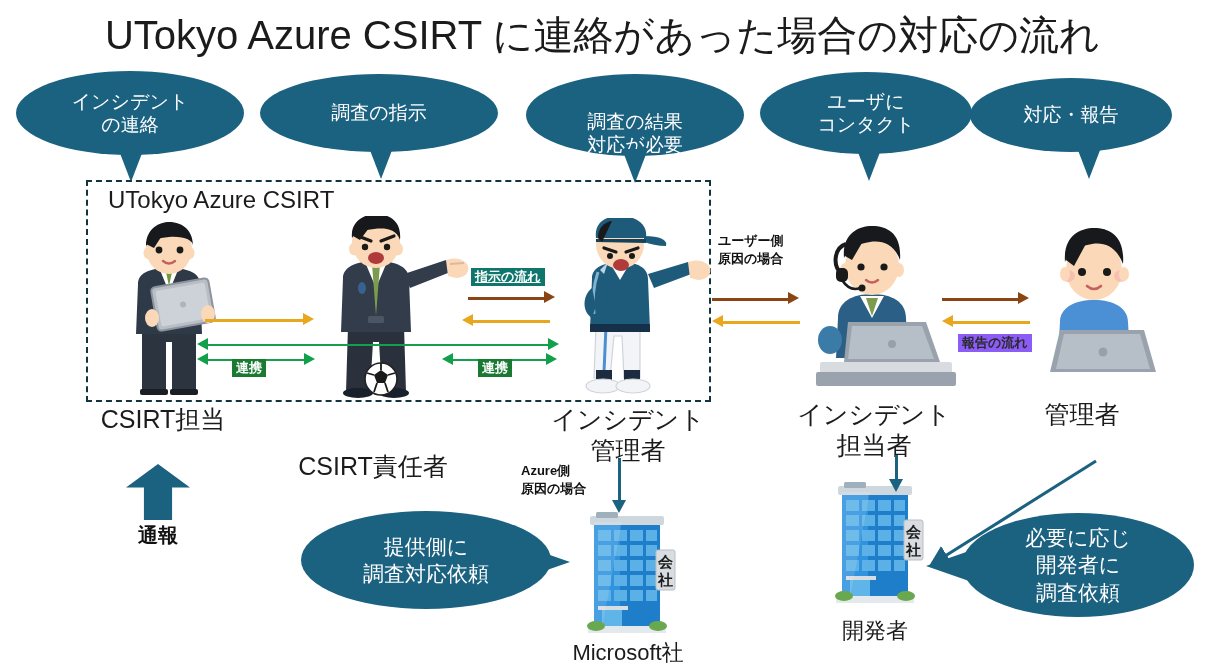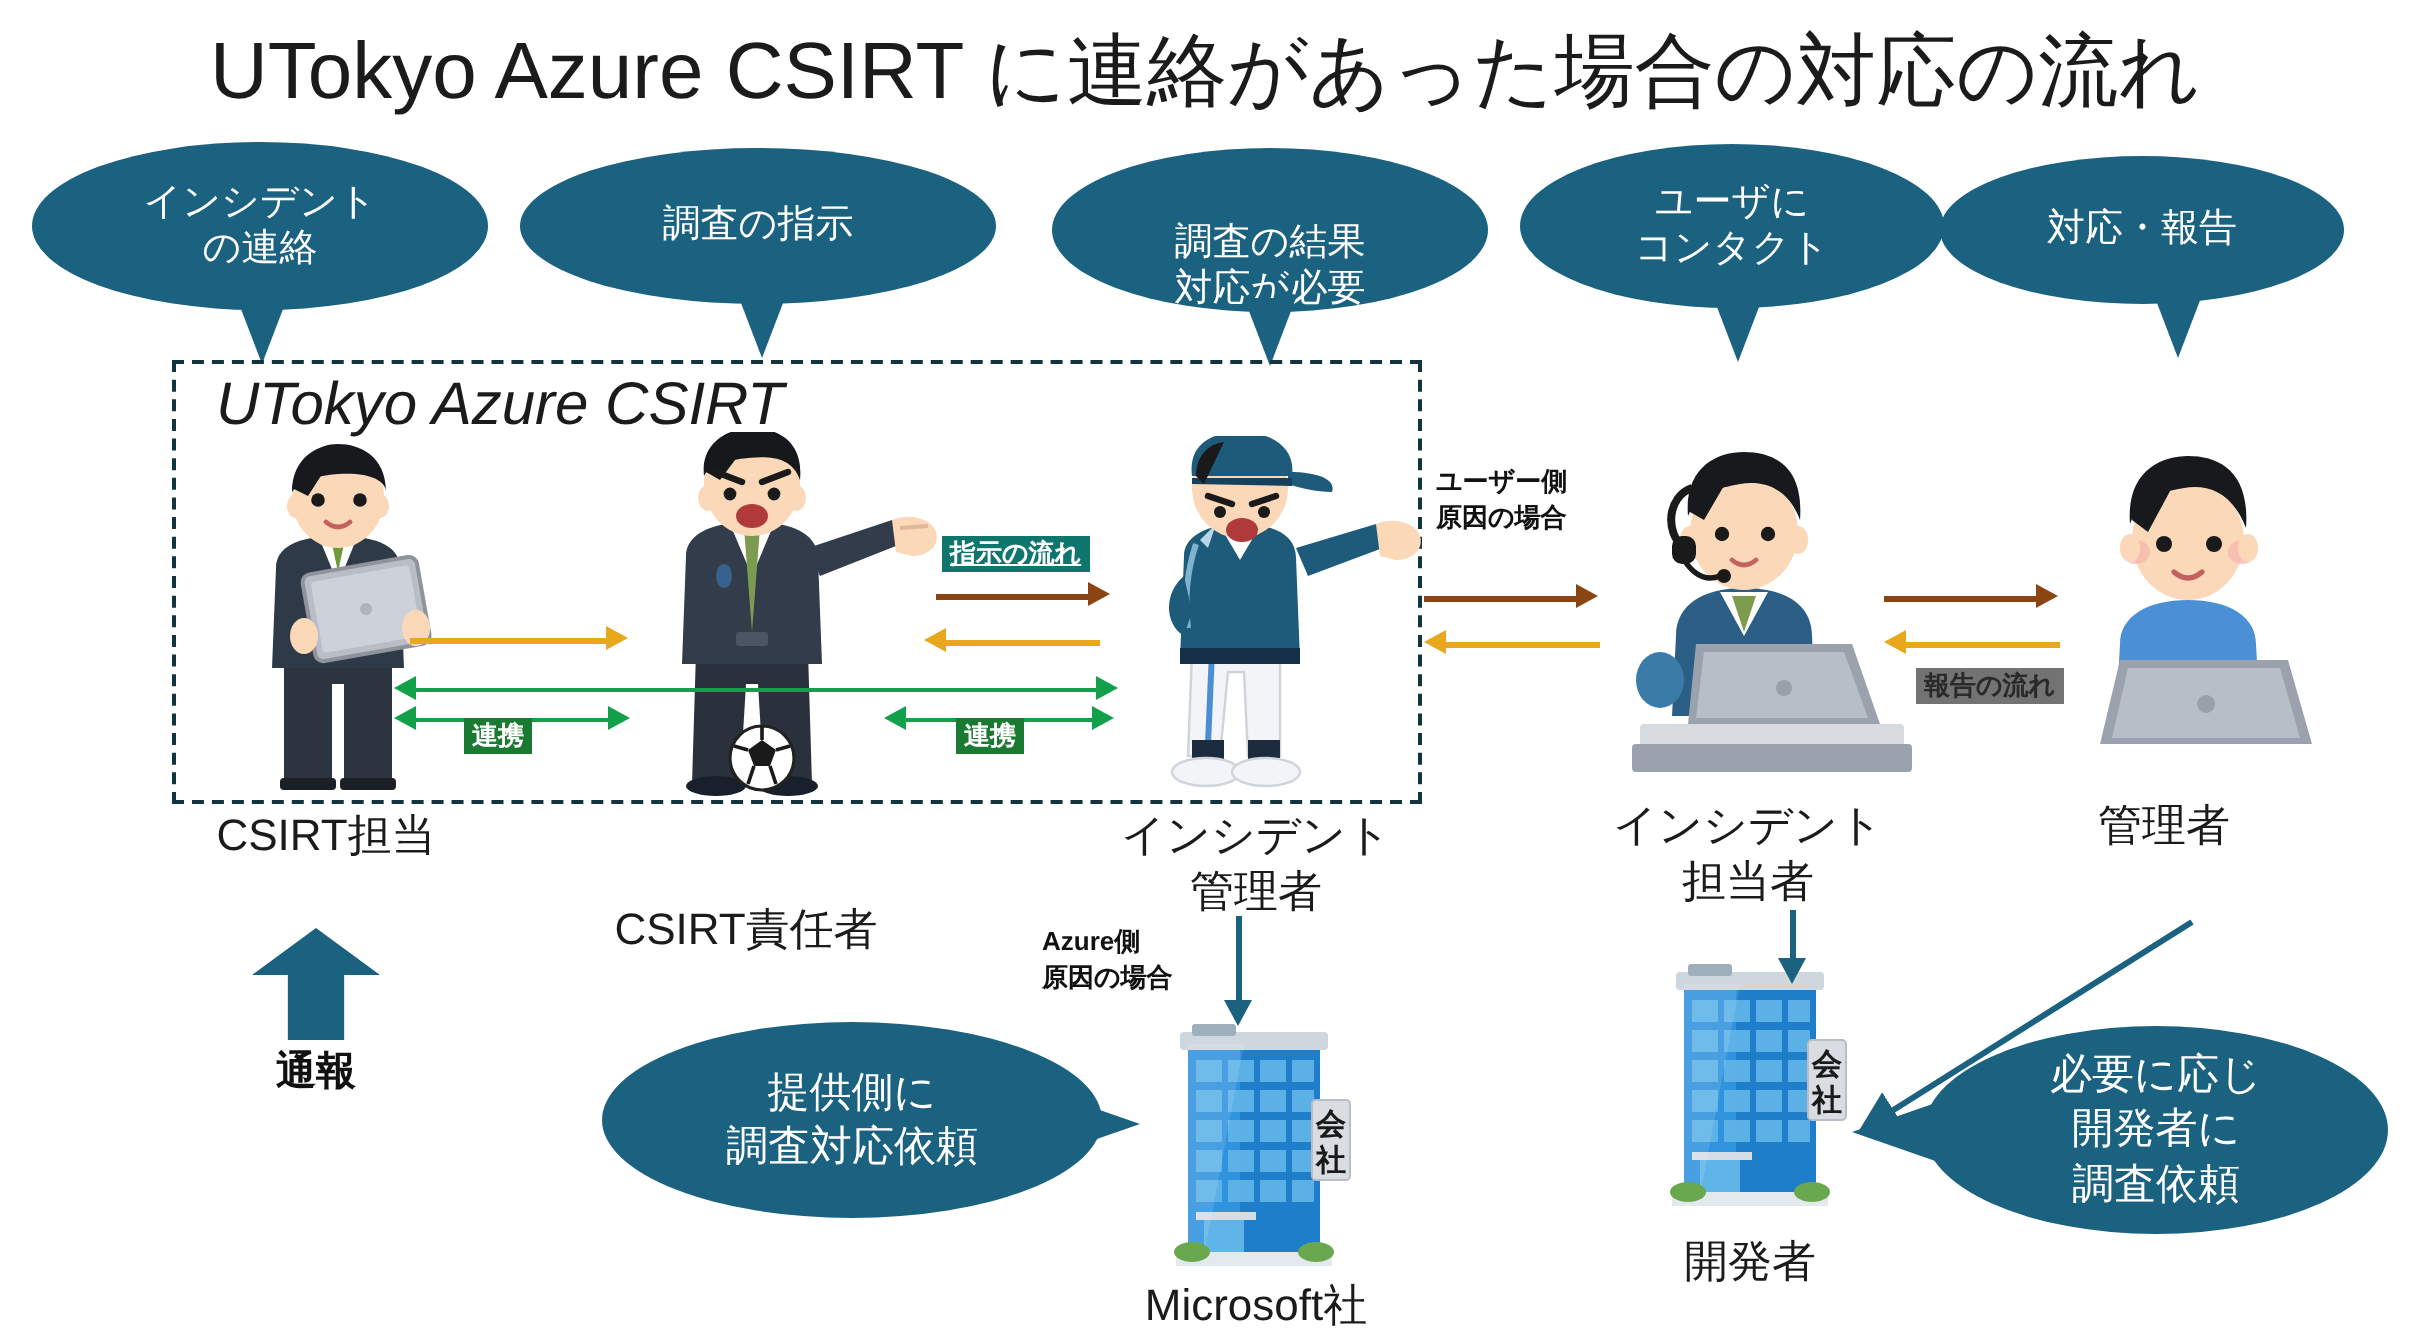--- a/index.html
+++ b/index.html
@@ -27,36 +27,36 @@
   .tail-down{
     width:0;height:0;border-left:13px solid transparent;
     border-right:13px solid transparent;border-top:34px solid #1b6180;
   }
 
   
   #csirt-box{
     left:86px;top:180px;width:625px;height:222px;
     border:2.5px dashed #12343f;box-sizing:border-box;background:transparent;
   }
-  #csirt-box-label{left:108px;top:186px;font-size:30px;color:#1b1b1b;font-style:italic;}
+  #csirt-box-label{left:108px;top:186px;font-size:24px;color:#1b1b1b;}
 
   
   .ar-line{position:absolute;height:0;border-top-style:solid;}
   .ar-head{position:absolute;width:0;height:0;}
 
   
   .tag{position:absolute;font-size:13px;font-weight:bold;padding:1px 4px;white-space:nowrap;line-height:1.25;}
   .tag-red{background:#0f766e;color:#ffffff;text-decoration:underline;}
   .tag-green{background:#1a7a32;color:#ffffff;}
-  .tag-orange{background:#737373;color:#2a2a2a;}
+  .tag-orange{background:#8b5cf6;color:#2a2a2a;}
 
   .plain-bold{position:absolute;font-size:13px;font-weight:bold;color:#111;line-height:1.35;white-space:nowrap;}
 
   
-  .caption{position:absolute;text-align:center;font-size:22px;color:#1b1b1b;line-height:1.25;}
+  .caption{position:absolute;text-align:center;font-size:25px;color:#1b1b1b;line-height:1.25;}
 
   
   #report-arrow-shape{
     left:126px;top:464px;width:64px;height:56px;
     background:#1b6180;
     clip-path:polygon(50% 0%, 100% 42%, 72% 42%, 72% 100%, 28% 100%, 28% 42%, 0% 42%);
   }
   #report-arrow-label{left:110px;top:522px;width:96px;text-align:center;font-size:20px;font-weight:bold;color:#111;}
 
   

